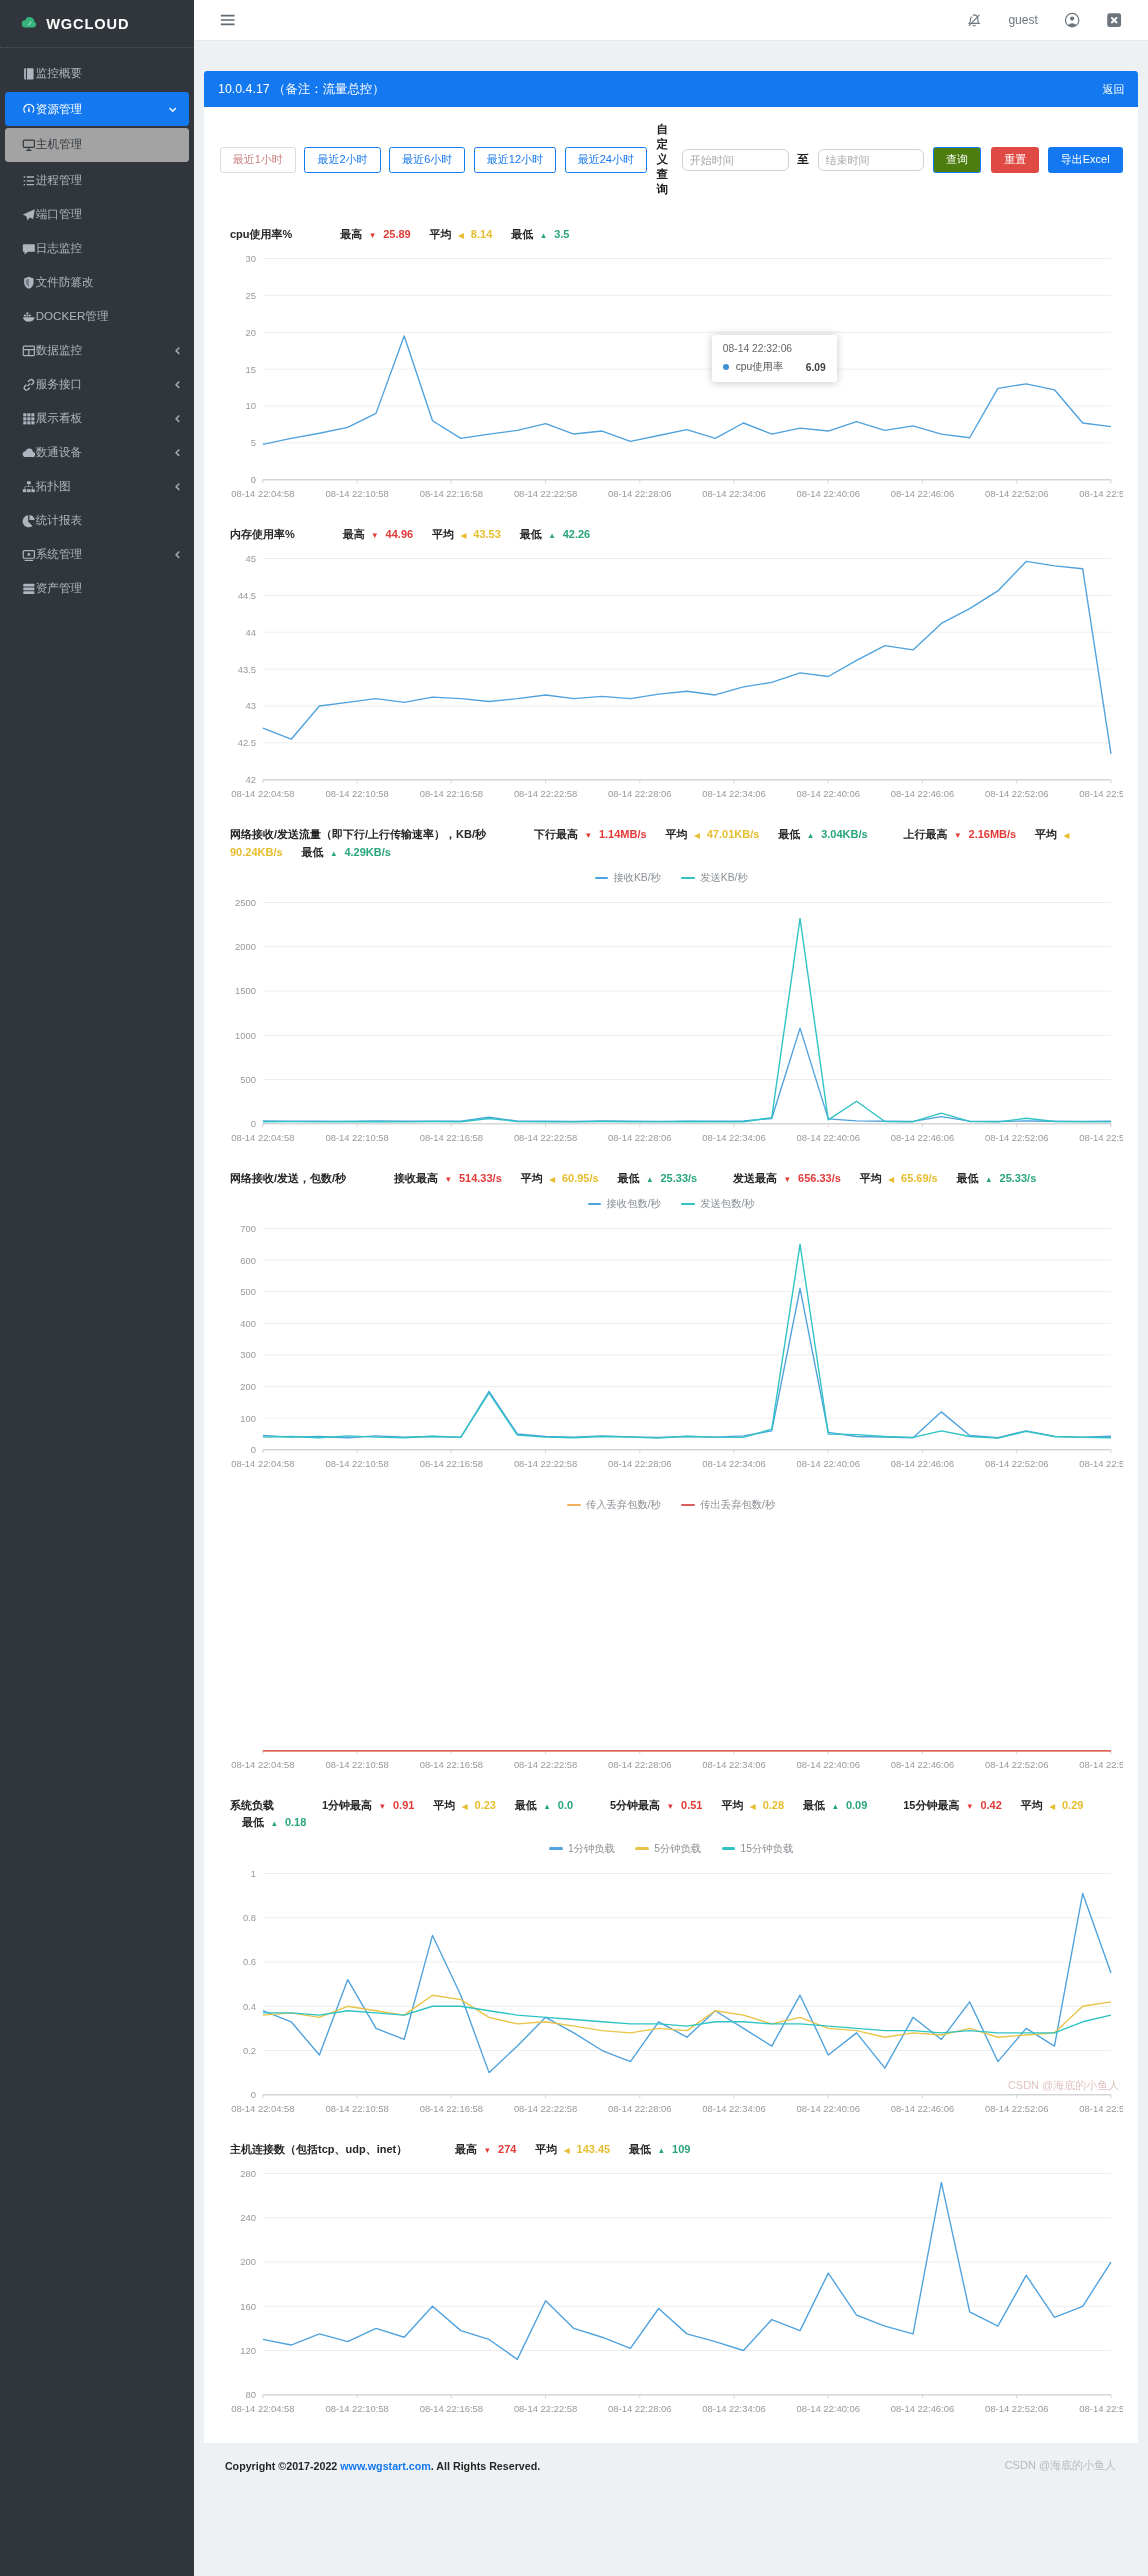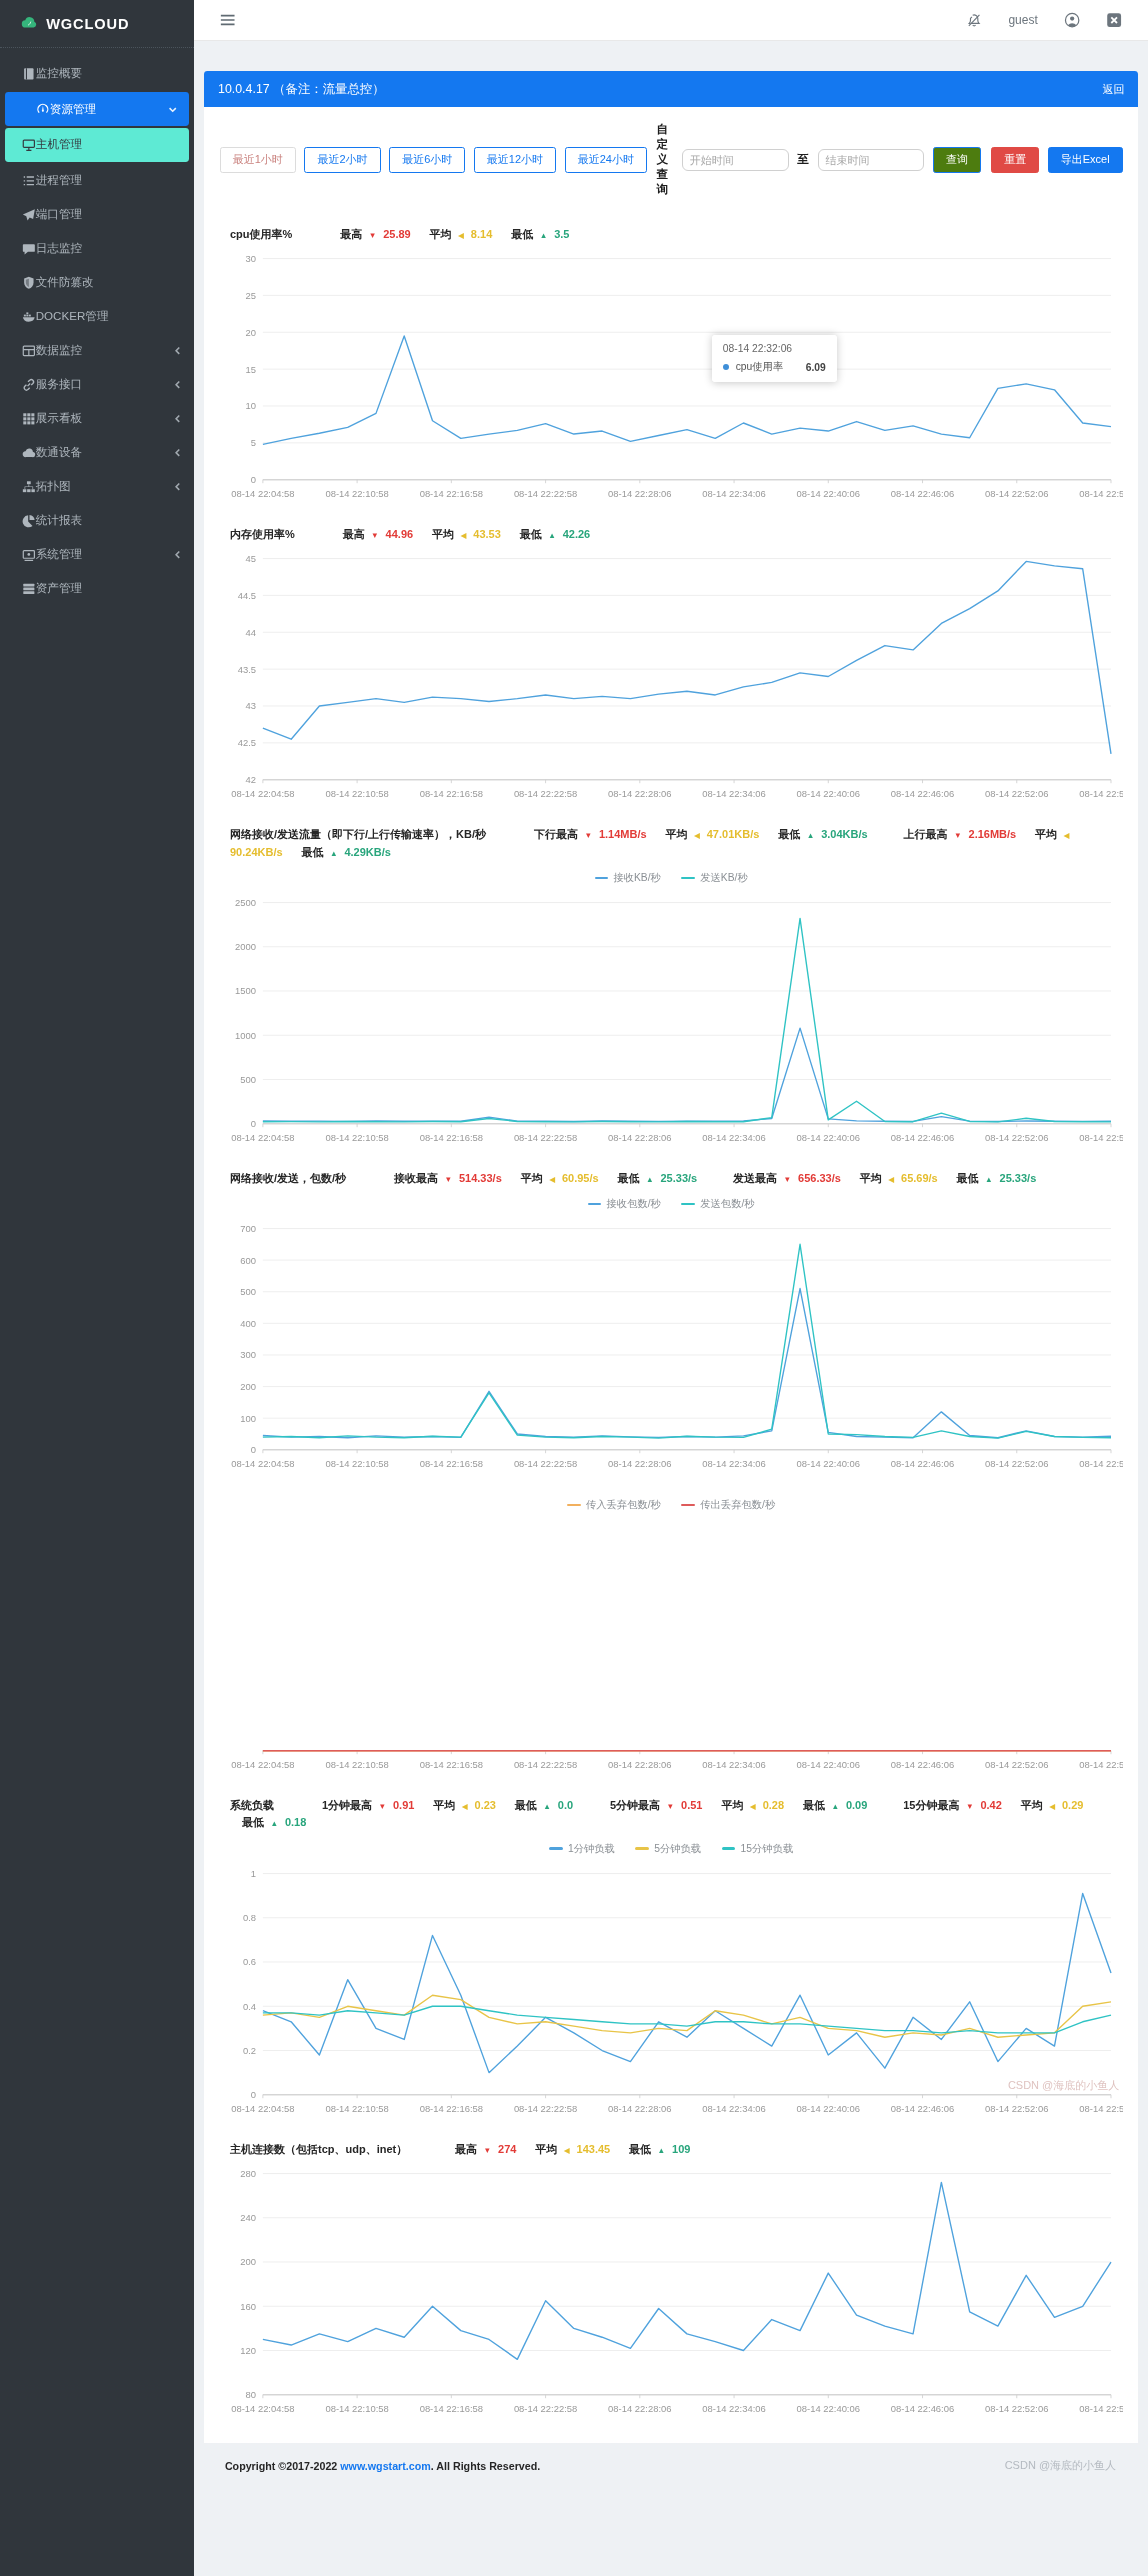--- a/index.html
+++ b/index.html
@@ -8,22 +8,22 @@
   
   .sidebar{flex:0 0 194px;width:194px;background:#30363c;color:#aeb6bd;min-height:2581px;}
   .brand{height:47px;display:flex;align-items:center;gap:8.6px;padding-left:20.6px;color:#fff;
          font-size:14.6px;font-weight:bold;letter-spacing:0.9px;border-bottom:0.9px dotted #4b545c;}
   .brand svg{width:17px;height:17px;}
   .menu{padding-top:8.6px;}
   .side-item{height:34px;display:flex;align-items:center;gap:0;padding:0 12px 0 22px;
              font-size:11.6px;cursor:pointer;white-space:nowrap;}
   .side-item .s-icon{width:13.7px;height:13.7px;display:inline-flex;flex:0 0 13.7px;}
   .side-item .s-icon svg{width:13.7px;height:13.7px;}
-  .side-item.active{background:#1478f0;color:#fff;margin:1.7px 5.1px;border-radius:3.4px;padding-left:31px;}
-  .side-item.selected{background:#5eead4;color:#343a40;margin:1.7px 5.1px;border-radius:3.4px;padding-left:17px;}
+  .side-item.active{background:#1478f0;color:#fff;margin:1.7px 5.1px;border-radius:3.4px;padding-left:17px;}
+  .side-item.selected{background:#a3a3a3;color:#343a40;margin:1.7px 5.1px;border-radius:3.4px;padding-left:17px;}
   .s-chev{margin-left:auto;width:9.4px;height:9.4px;display:inline-flex;opacity:.9;}
   .s-chev svg{width:9.4px;height:9.4px;}
   
   .main{flex:1;background:#eef1f4;display:flex;flex-direction:column;min-height:2581px;}
   .navbar{height:40px;background:#fff;border-bottom:0.9px solid #e8e8e8;display:flex;align-items:center;
           padding:0 26px;color:#5f6a72;}
   .hamburger{width:15.4px;height:12px;display:inline-flex;cursor:pointer;}
   .nav-right{margin-left:auto;display:flex;align-items:center;gap:26px;}
   .nav-ic{width:16.3px;height:16.3px;display:inline-flex;cursor:pointer;color:#6c757d;}
   .nav-ic svg{width:16.3px;height:16.3px;}

